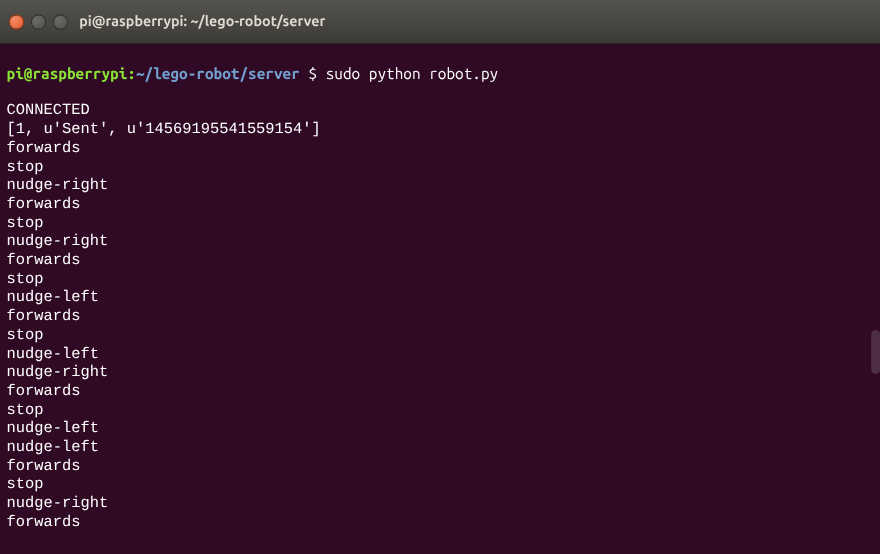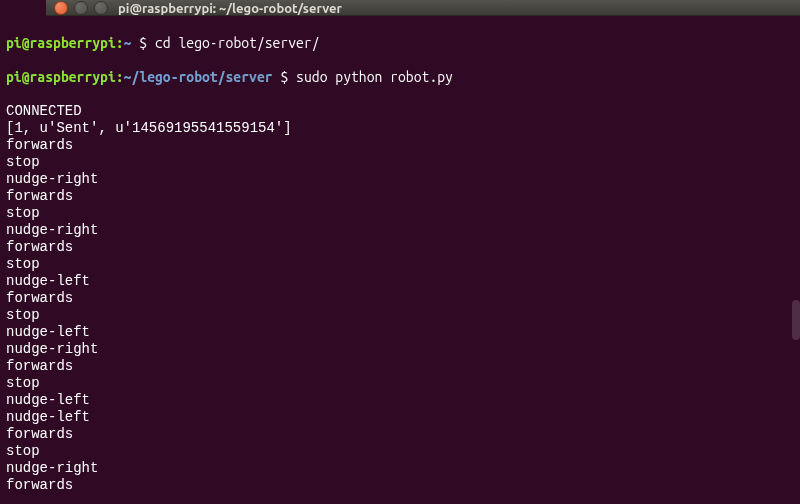--- a/index.html
+++ b/index.html
@@ -9,27 +9,26 @@
     }
     body {
       width: 800px;
       height: 504px;
       background: #300a24;
       font-family: "Ubuntu Mono", "DejaVu Sans Mono", monospace;
       font-size: 14px;
       overflow: hidden;
     }
     .titlebar {
-      height: 16px;
+      height: 40px;
       background: linear-gradient(to bottom, #54534d 0%, #3c3b37 100%);
       display: flex;
       align-items: center;
       padding: 0 8px;
       border-bottom: 1px solid #2b2a27;
-      margin-left: 46px;
     }
     .window-controls {
       display: flex;
       gap: 6px;
       align-items: center;
     }
     .window-btn {
       width: 14px;
       height: 14px;
       border-radius: 50%;
@@ -101,18 +100,17 @@
 <div class="titlebar">
   <div class="window-controls">
     <div class="window-btn btn-close"></div>
     <div class="window-btn btn-min"></div>
     <div class="window-btn btn-max"></div>
   </div>
   <div class="title-text">pi@raspberrypi: ~/lego-robot/server</div>
 </div>
 
 <div class="terminal-body">
-<div><span class="prompt-user">pi@raspberrypi</span><span class="prompt-user">:</span><span class="prompt-path">~</span><span class="prompt-dollar"> $ </span><span class="cmd">cd lego-robot/server/</span></div>
 <div><span class="prompt-user">pi@raspberrypi</span><span class="prompt-user">:</span><span class="prompt-path">~/lego-robot/server</span><span class="prompt-dollar"> $ </span><span class="cmd">sudo python robot.py</span></div>
 <div id="lines-container"><span class="out">CONNECTED</span><span class="out">[1, u'Sent', u'14569195541559154']</span><span class="out">forwards</span><span class="out">stop</span><span class="out">nudge-right</span><span class="out">forwards</span><span class="out">stop</span><span class="out">nudge-right</span><span class="out">forwards</span><span class="out">stop</span><span class="out">nudge-left</span><span class="out">forwards</span><span class="out">stop</span><span class="out">nudge-left</span><span class="out">nudge-right</span><span class="out">forwards</span><span class="out">stop</span><span class="out">nudge-left</span><span class="out">nudge-left</span><span class="out">forwards</span><span class="out">stop</span><span class="out">nudge-right</span><span class="out">forwards</span></div>
 </div>
 
 <div class="scrollbar"></div>
 
 </body></html>

